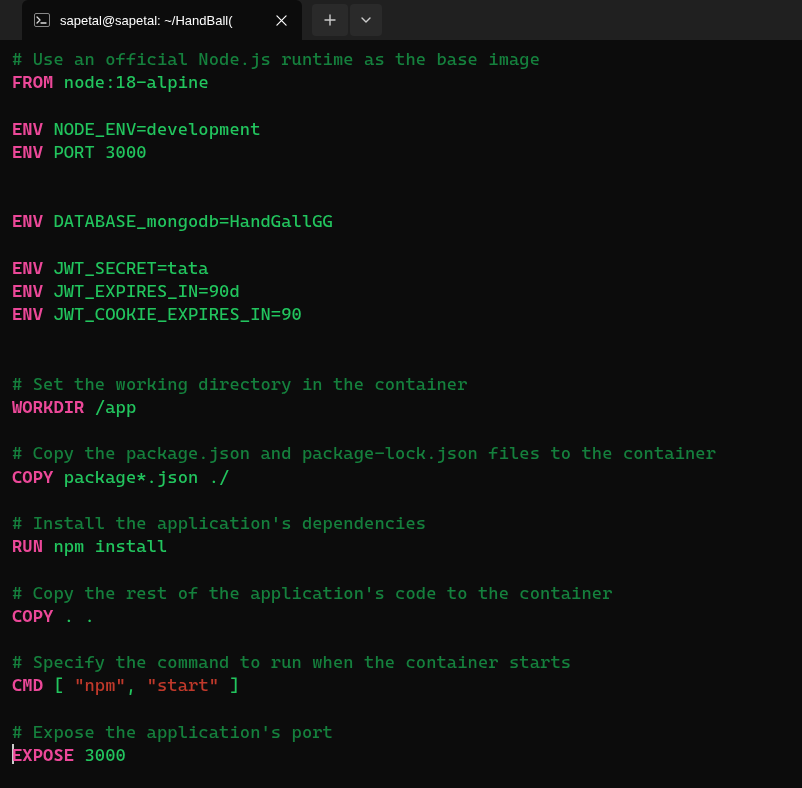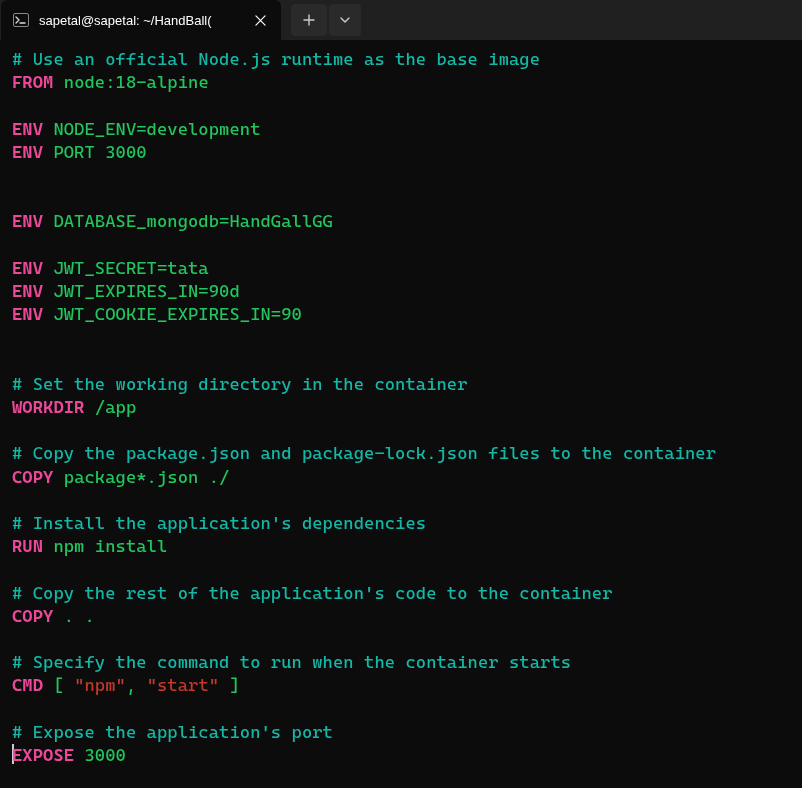--- a/index.html
+++ b/index.html
@@ -22,21 +22,21 @@
   .tab {
     height: 100%;
     background: #0c0c0c;
     display: flex;
     align-items: center;
     padding: 0 12px;
     gap: 10px;
     min-width: 280px;
     border-top-left-radius: 6px;
     border-top-right-radius: 6px;
-    margin-left: 1px;
+    margin-left: 22px;
   }
   .tab-icon {
     width: 16px;
     height: 16px;
     display: inline-flex;
     align-items: center;
     justify-content: center;
   }
   .tab-icon svg { width: 16px; height: 16px; }
   .tab-title {
@@ -70,21 +70,21 @@
     border-radius: 4px;
   }
   .title-btn.drop { margin-left: 2px; width: 32px; }
   .terminal {
     padding: 8px 12px 12px 12px;
     line-height: 23.2px;
     white-space: pre;
     letter-spacing: 0.1px;
   }
   .line { min-height: 23.2px; }
-  .c-comment { color: #14b8a6; }
+  .c-comment { color: #15803d; }
   .c-keyword { color: #ec4899; font-weight: bold; }
   .c-text    { color: #22c55e; }
   .c-str     { color: #c0392b; }
   .cursor {
     display: inline-block;
     width: 2px;
     height: 20px;
     background: #cccccc;
     vertical-align: -3px;
     margin-right: -2px;

